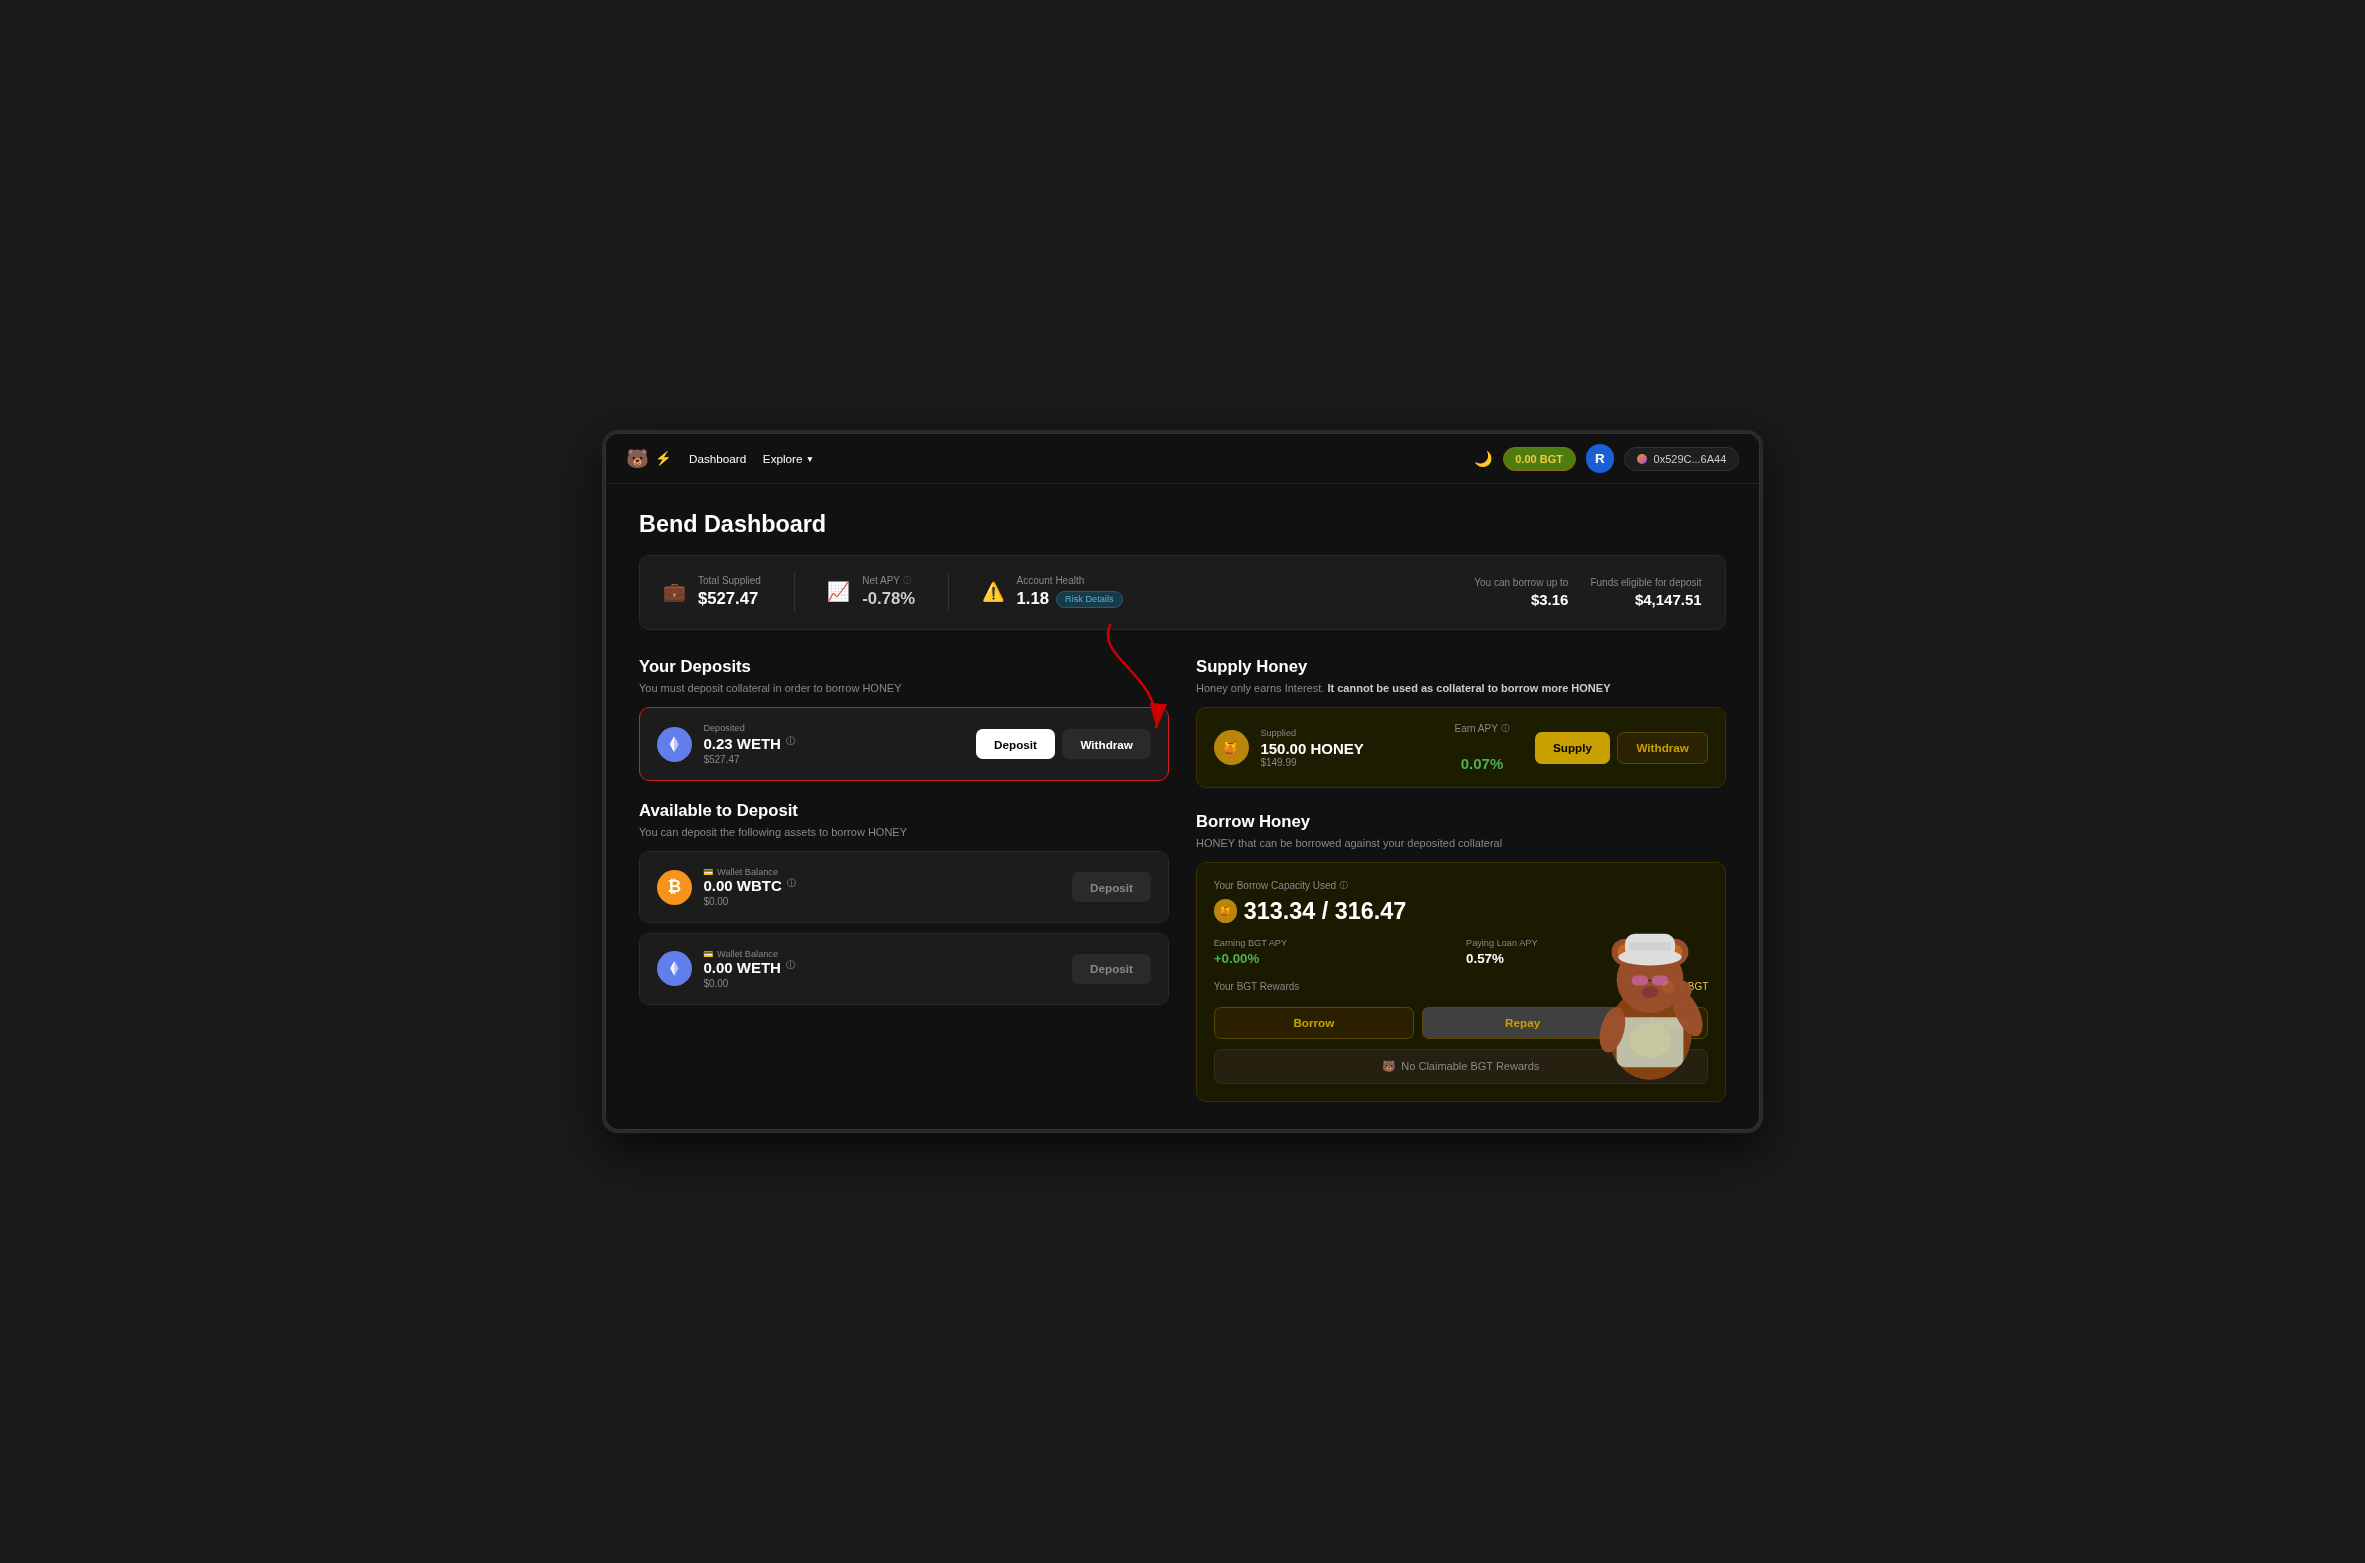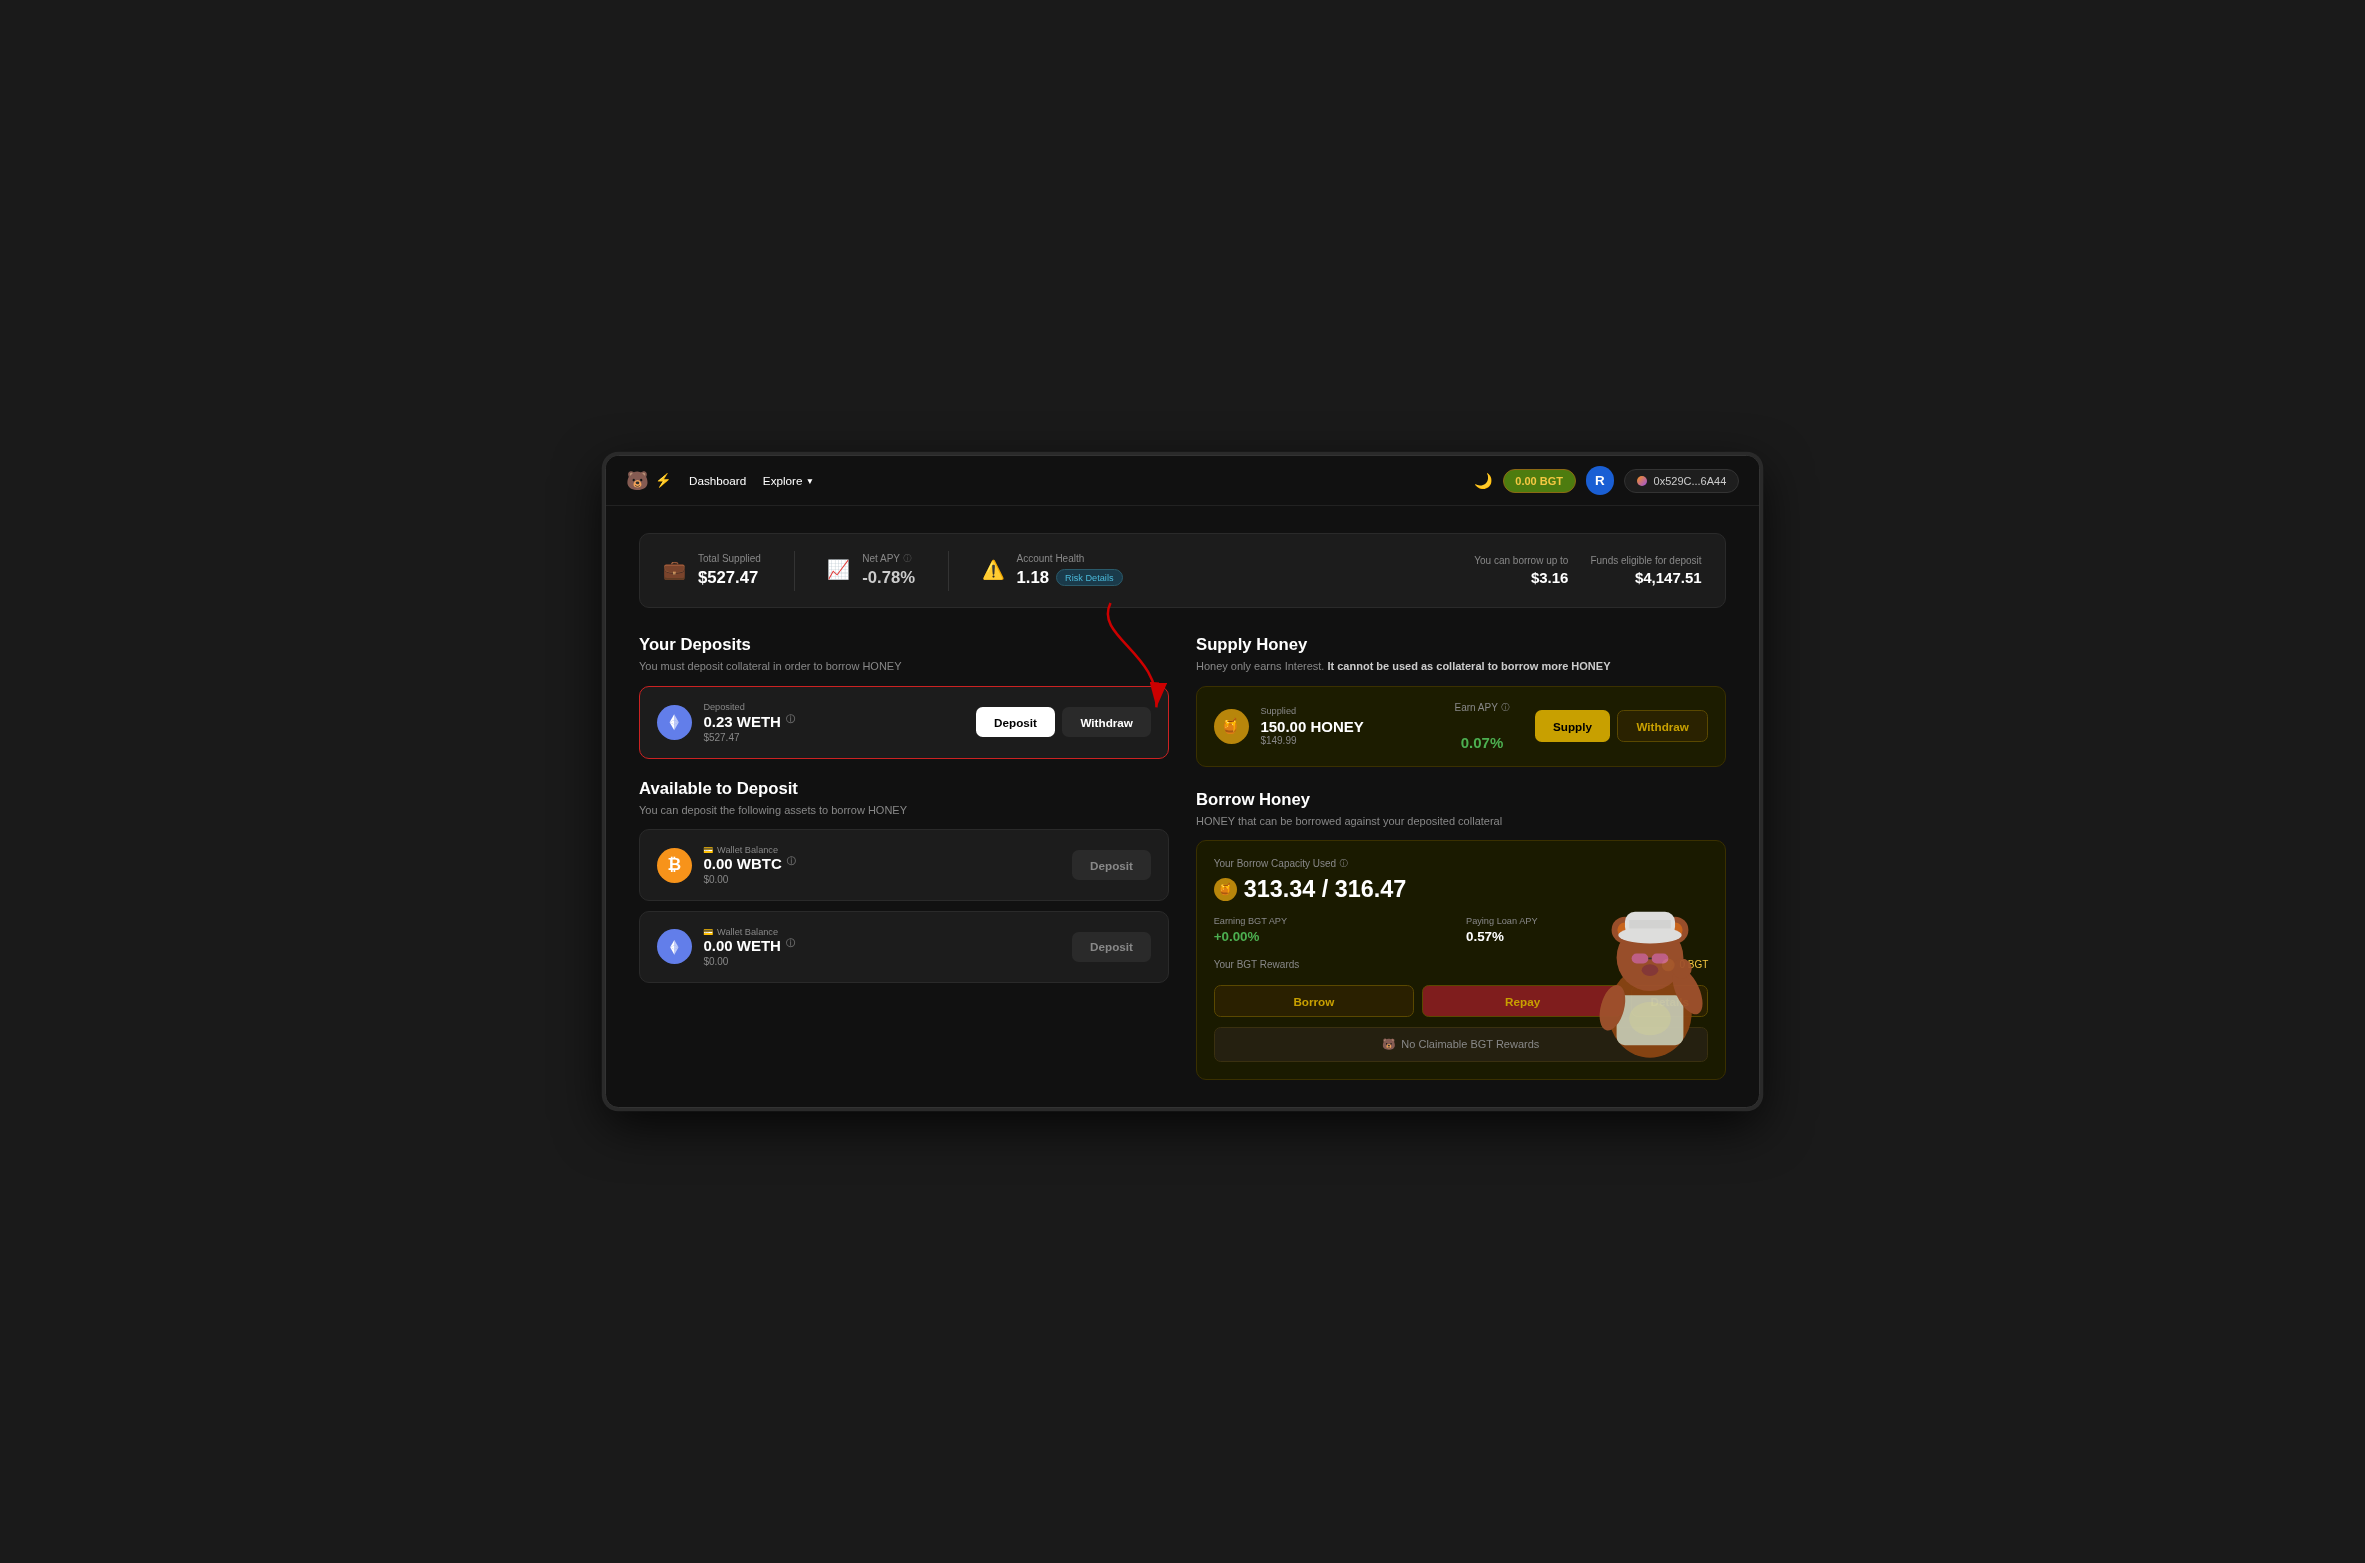--- a/index.html
+++ b/index.html
@@ -291,21 +291,21 @@
       color: #c8a000;
       border: 0.8px solid #5a4800;
       border-radius: 6.7px;
       padding: 8.4px 23.4px;
       font-size: 11.7px;
       font-weight: 600;
       cursor: pointer;
       flex: 1;
     }
     .btn-repay {
-      background: #7f1d1d;
+      background: #404040;
       color: #c8a000;
       border: 0.8px solid #5a4800;
       border-radius: 6.7px;
       padding: 8.4px 23.4px;
       font-size: 11.7px;
       font-weight: 600;
       cursor: pointer;
       flex: 1;
     }
     .btn-details {
@@ -438,20 +438,21 @@
       </div>
       <div class="address-badge">
         <span class="address-dot"></span>
         <span>0x529C...6A44</span>
       </div>
     </div>
   </nav>
 
   <div class="main-content">
 
+    <h1 class="page-title">Bend Dashboard</h1>
 
     <div class="account-status-card">
       <div class="stat-block">
         <div class="stat-icon">💼</div>
         <div>
           <div class="stat-label">Total Supplied</div>
           <div class="stat-value">$527.47</div>
         </div>
       </div>
       <div class="stat-divider"></div>

